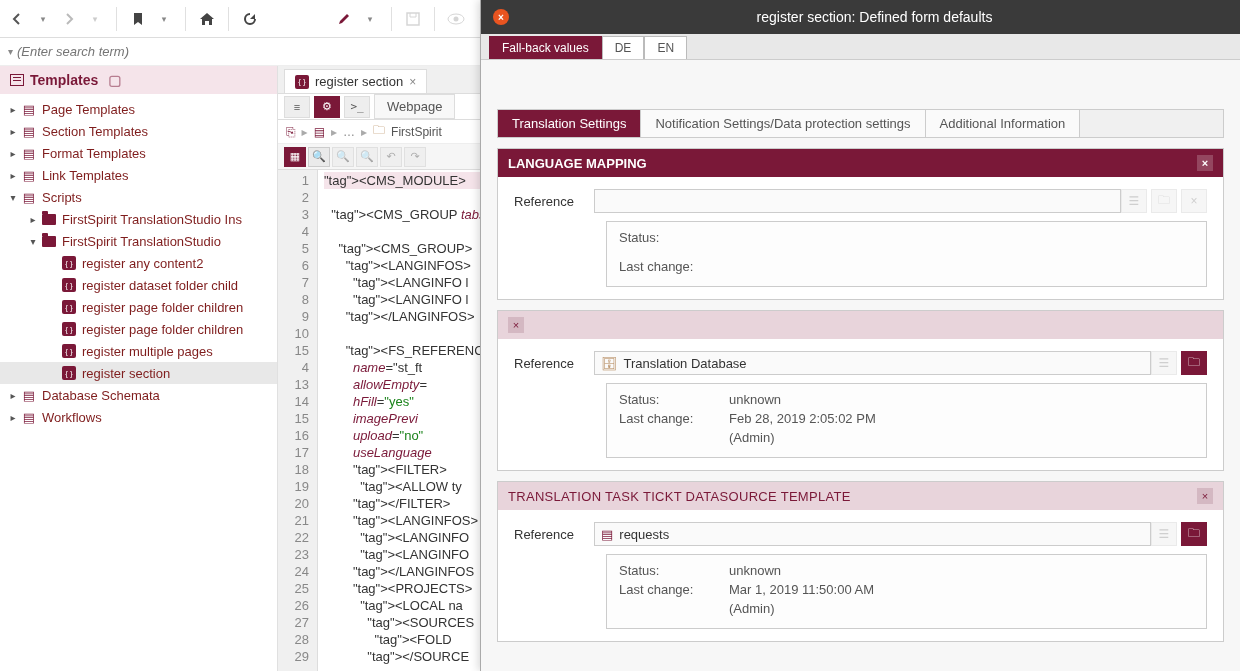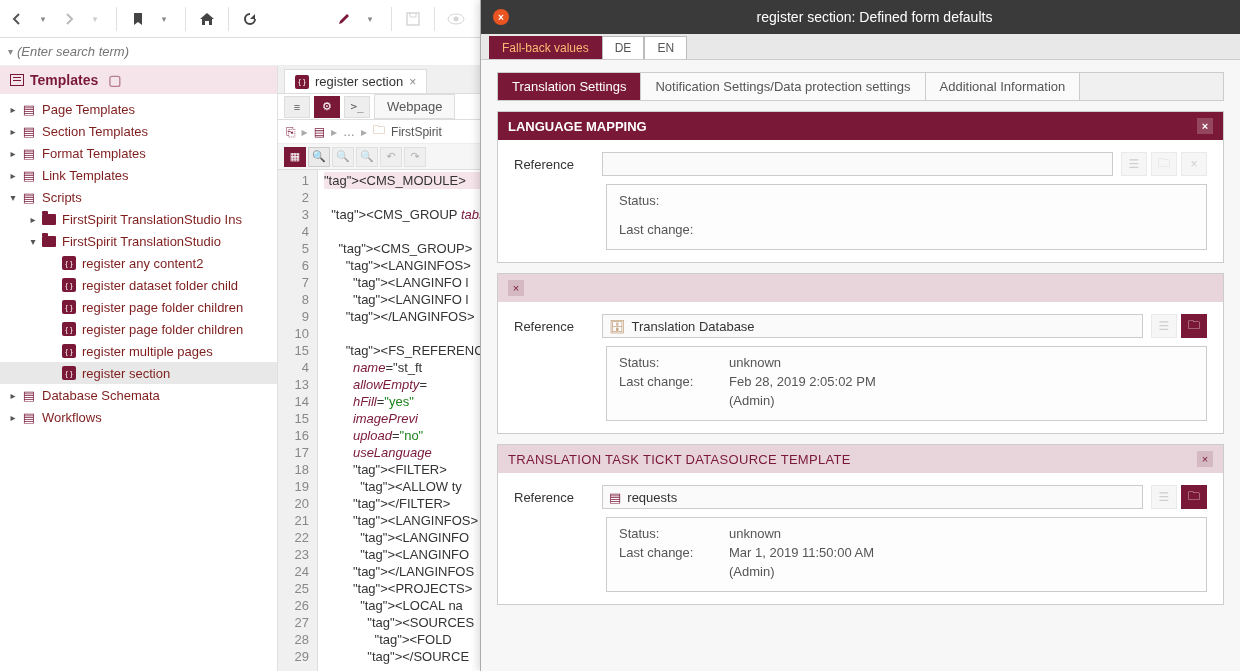--- a/index.html
+++ b/index.html
@@ -54,33 +54,33 @@
 .code-lines .attr { color:#7a1838; font-style:italic;}
 .code-lines .str { color:#1a831a; }
 
 
 .dialog { position: absolute; top: 0; left: 480px; width: 760px; height: 671px; background: #f7f7f7; border-left:1px solid #aaa; display:flex; flex-direction:column; box-shadow:-2px 0 8px rgba(0,0,0,.15);}
 .dialog-titlebar { height: 34px; background: #3a3a3a; color: #fff; display: flex; align-items: center; padding: 0 12px; }
 .win-close { width:16px;height:16px;border-radius:50%;background:#e95420;margin-right:12px; display:flex;align-items:center;justify-content:center;color:#fff;font-size:10px;font-weight:bold;}
 .dialog-title { flex:1; text-align:center; font-size:14px; }
 .lang-tabs { height: 26px; background:#e8e8e8; border-bottom:1px solid #ccc; display:flex; align-items:flex-end; padding-left:8px; gap:0;}
 .lang-tab { padding:4px 12px; background:#fff; border:1px solid #bbb; border-bottom:none; font-size:12px; color:#555; }
-.lang-tab.active { background:#7a1838; color:#fdba74; border-color:#7a1838;}
-.dialog-body { flex:1; padding: 12px 16px 0 16px; overflow:auto;}
+.lang-tab.active { background:#7a1838; color:#ffffff; border-color:#7a1838;}
+.dialog-body { flex:1; padding: 12px 16px 0 16px; overflow:auto;margin-top:37px;}
 .section-tabs { display:flex; border:1px solid #ccc; background:#f0f0f0;}
 .section-tab { padding:6px 14px; font-size:13px; color:#555; border-right:1px solid #ccc; background:#fafafa;}
 .section-tab.active { background:#7a1838; color:#fff;}
 .panel { border:1px solid #ccc; background:#fff; margin-top:10px; }
 .panel-header { background:#7a1838; color:#fff; padding:6px 10px; font-weight:bold; font-size:13px; display:flex; justify-content:space-between; align-items:center;}
 .panel-header.light { background:#e8d4db; color:#7a1838; font-weight:normal; font-size:13px;}
 .panel-header.light strong{ font-weight:normal; letter-spacing:.3px;}
 .panel-close { width:16px;height:16px;background:rgba(255,255,255,.2);display:flex;align-items:center;justify-content:center;font-size:11px; color:#fff;}
 .panel-close.light { background:#d4b8c2; color:#7a1838;}
 .panel-body { padding: 12px 16px; }
-.form-row { display:flex; align-items:center; gap:8px; margin-bottom:8px;}
+.form-row { display:flex; align-items:center; gap:0; margin-bottom:8px;}
 .form-label { width:80px; color:#333; font-size:13px;}
 .ref-input { flex:1; height:24px; border:1px solid #ccc; background:#fafafa; display:flex;align-items:center;padding:0 6px;gap:6px;}
 .ref-actions { display:flex; gap:4px;}
 .ref-btn { width:26px;height:24px;background:#eaeaea;border:1px solid #ccc;display:inline-flex;align-items:center;justify-content:center;color:#888;font-size:12px;}
 .ref-btn.p { background:#7a1838;color:#fff;border-color:#7a1838;}
 .status-box { border:1px solid #ccc; padding:8px 12px; background:#fdfdfd; }
 .status-row { display:flex; gap:20px; margin-bottom:4px; font-size:13px; color:#555;}
 .status-row .sl{ width:90px; }
 .warning-row { display:flex; align-items:center; gap:8px; margin-top:10px; color:#333;}
 .warn-icon { width:14px;height:14px;border:1px solid #7a1838;position:relative;}

